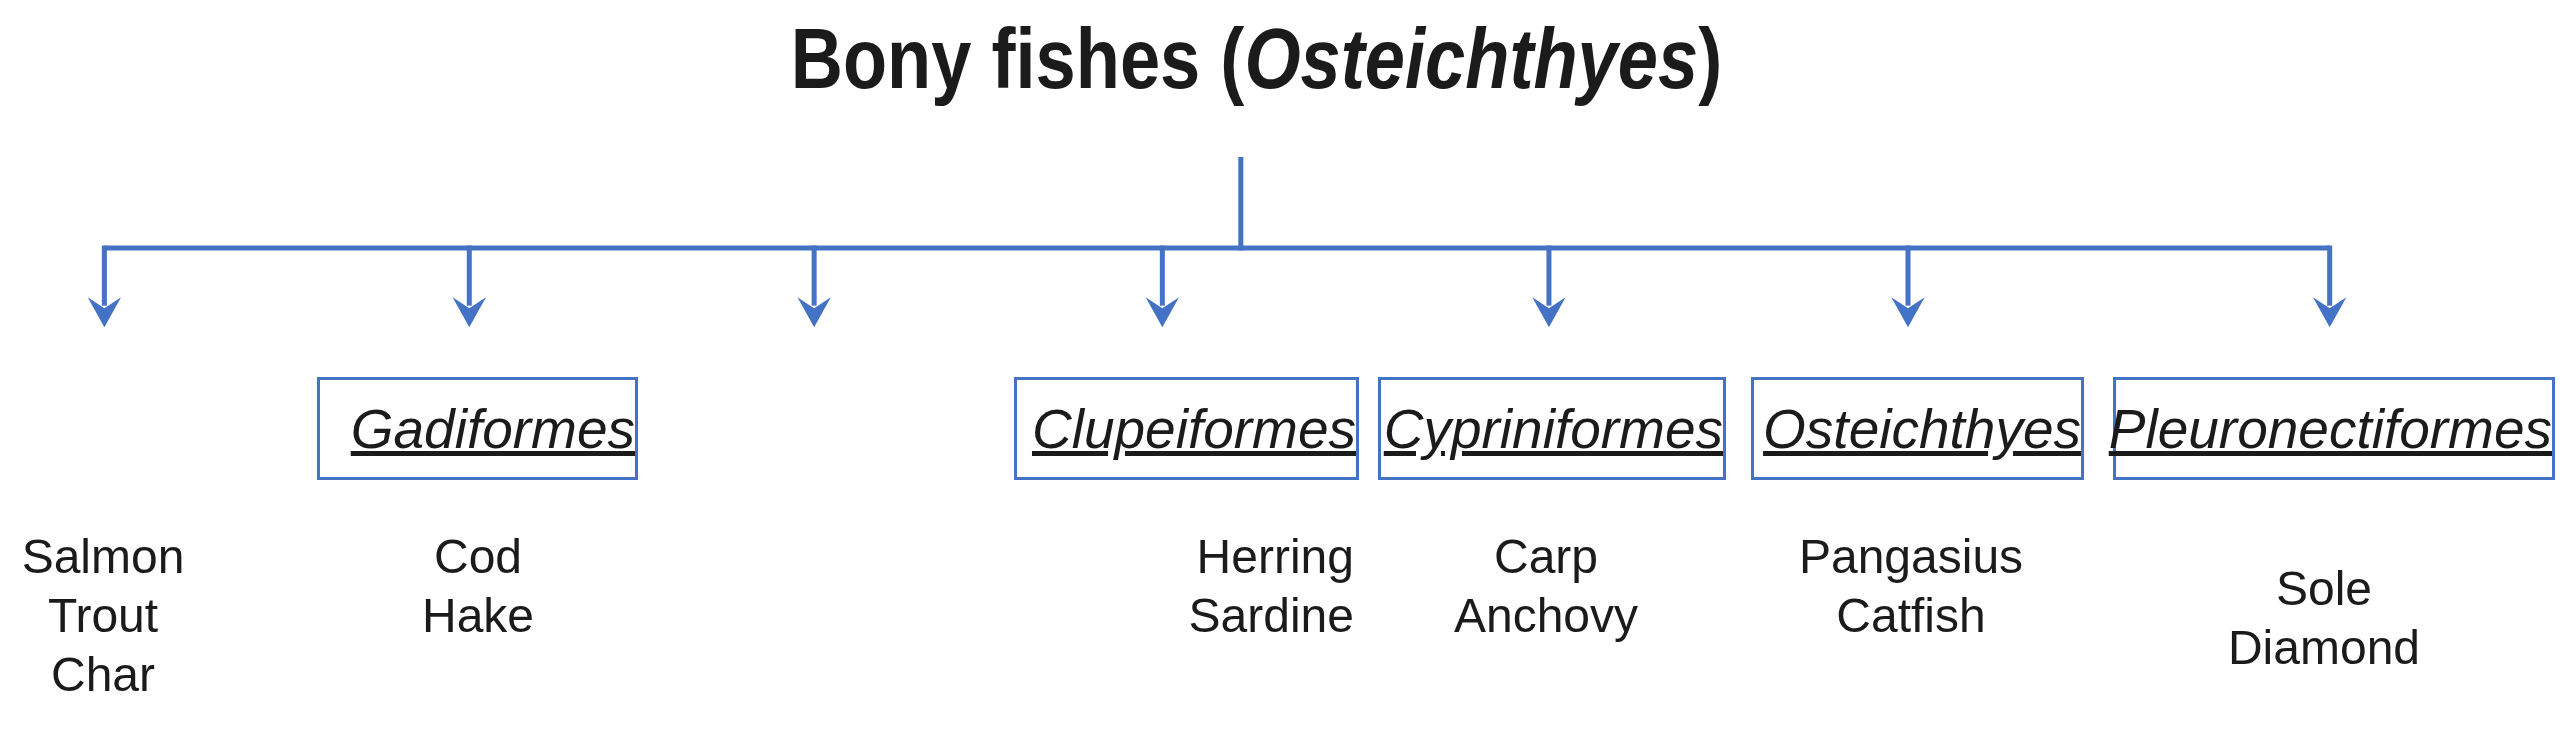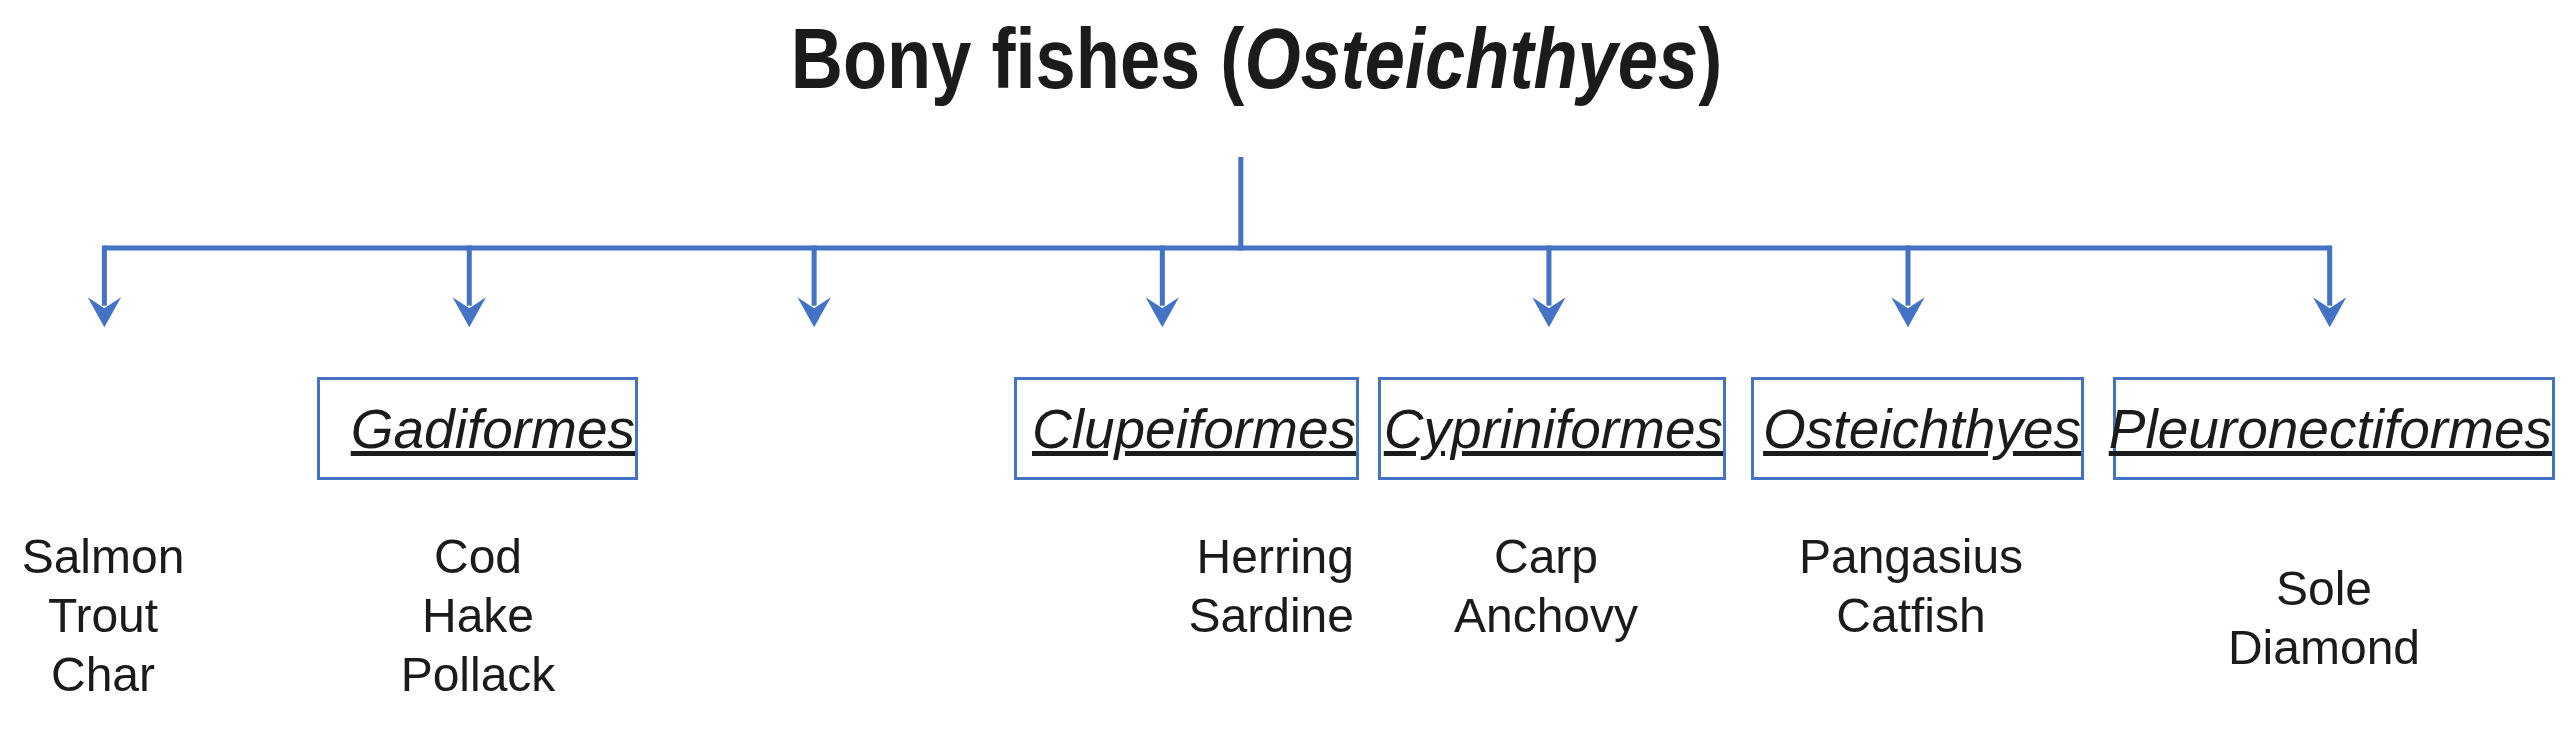--- a/index.html
+++ b/index.html
@@ -114,21 +114,20 @@
     </div>
 
   <div class="species-col" style="left:-89px;">
     <div>Salmon</div>
     <div>Trout</div>
     <div>Char</div>
   </div>
   <div class="species-col" style="left:286px;">
     <div>Cod</div>
     <div>Hake</div>
-    <div>Pollack</div>
   </div>
   <div class="species-col" style="left:970px;text-align:right;">
     <div>Herring</div>
     <div>Sardine</div>
   </div>
   <div class="species-col" style="left:1354px;">
     <div>Carp</div>
     <div>Anchovy</div>
   </div>
   <div class="species-col" style="left:1719px;text-align:center;">

